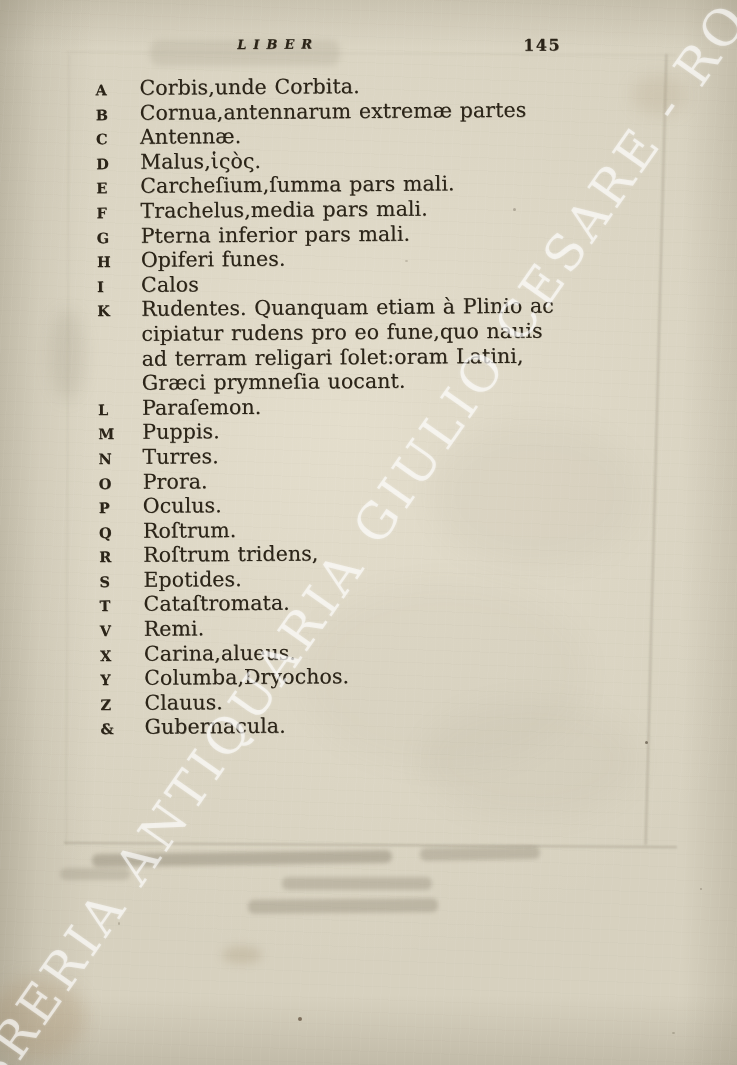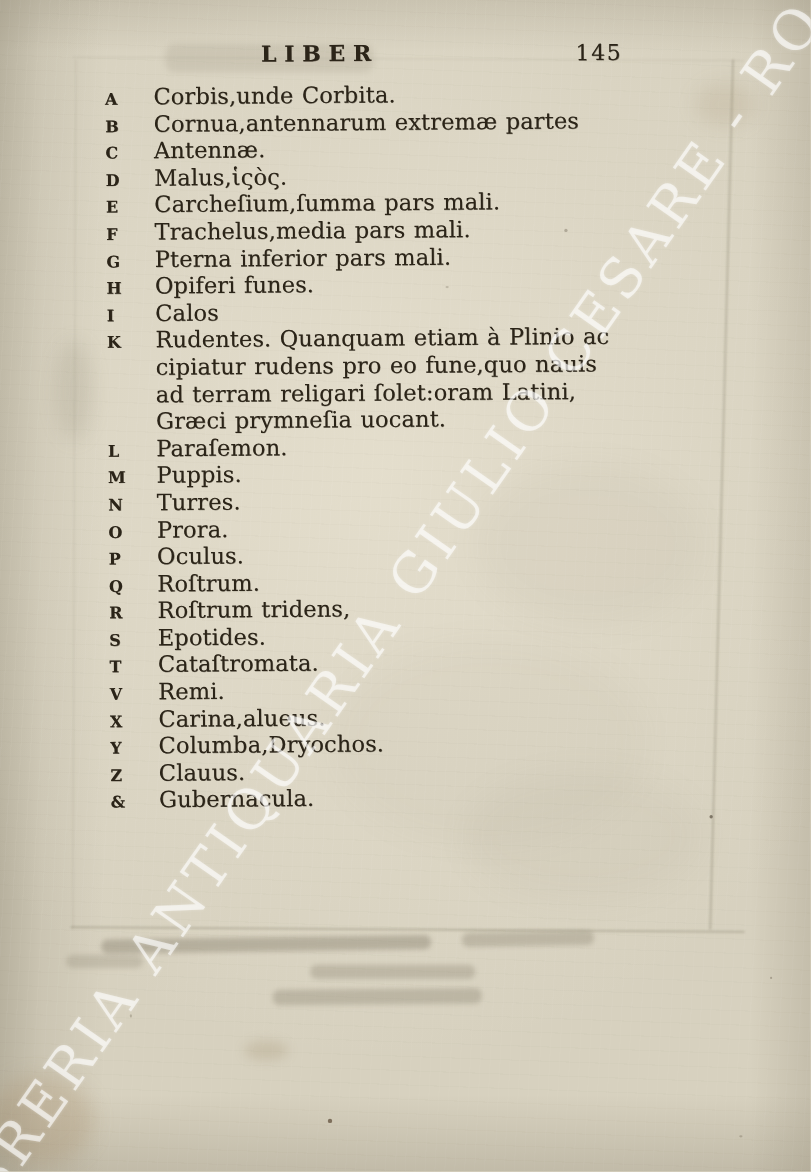--- a/index.html
+++ b/index.html
@@ -33,26 +33,27 @@
   .frame-right{left:655px;top:54px;width:2px;height:791px;transform:rotate(1.5deg);}
   .frame-bottom{left:64px;top:844px;width:613px;height:2px;transform:rotate(0.4deg);}
   
   .content{
     position:absolute;inset:0;
     transform:rotate(-0.45deg);
     color:var(--ink,#2b2418);
   }
   .running-title{
     position:absolute;left:241px;top:36px;
-    font-size:20px;font-weight:bold;letter-spacing:7px;
+    font-size:13px;font-weight:bold;letter-spacing:7px;
     text-shadow:0.4px 0.4px 0.6px rgba(43,35,24,0.55);
+    font-style:italic;
   }
   .page-number{
     position:absolute;left:527px;top:37px;
-    font-size:20px;font-weight:normal;letter-spacing:1.5px;
+    font-size:16px;font-weight:bold;letter-spacing:1.5px;
     text-shadow:0.4px 0.4px 0.6px rgba(43,35,24,0.5);
   }
   .entry-list{position:absolute;left:97px;top:74px;width:572px;}
   .row{display:flex;align-items:baseline;}
   .letter{
     flex:0 0 44px;padding-left:2px;
     font-size:14.5px;font-weight:bold;letter-spacing:.5px;
     text-shadow:0.3px 0.3px 0.5px rgba(43,35,24,0.5);
   }
   .text{flex:1;font-size:20.5px;line-height:24.6px;letter-spacing:.1px;word-spacing:1px;

